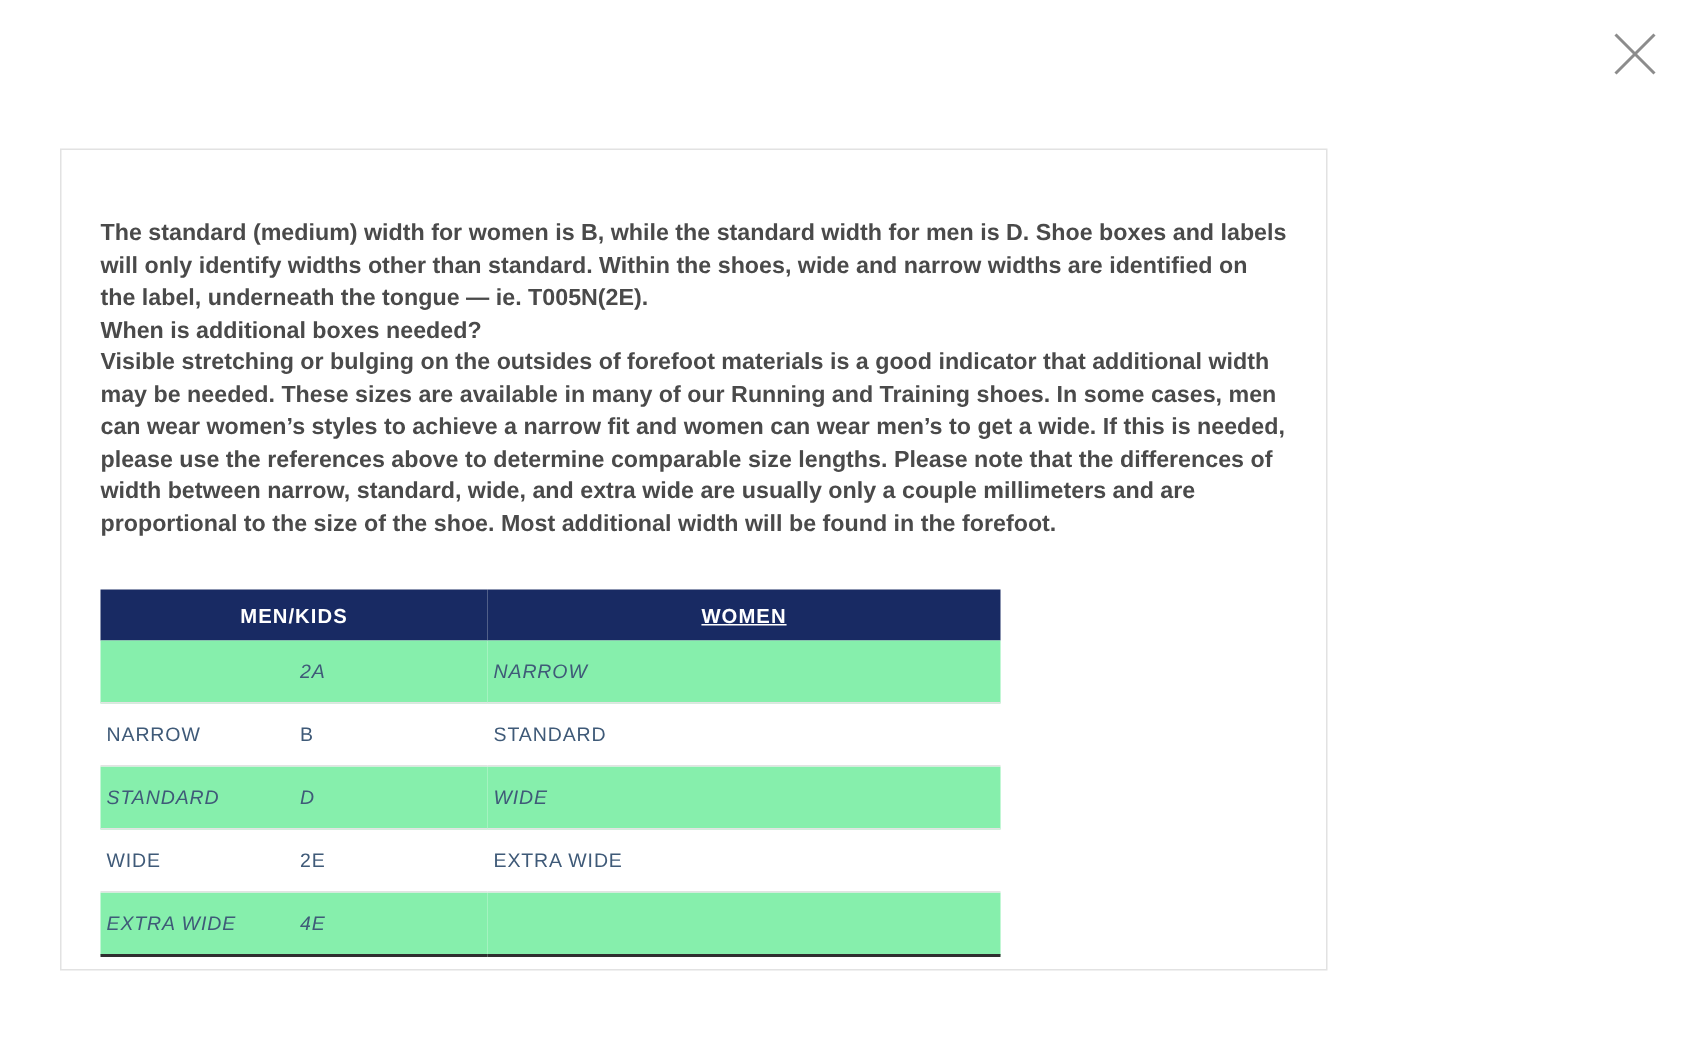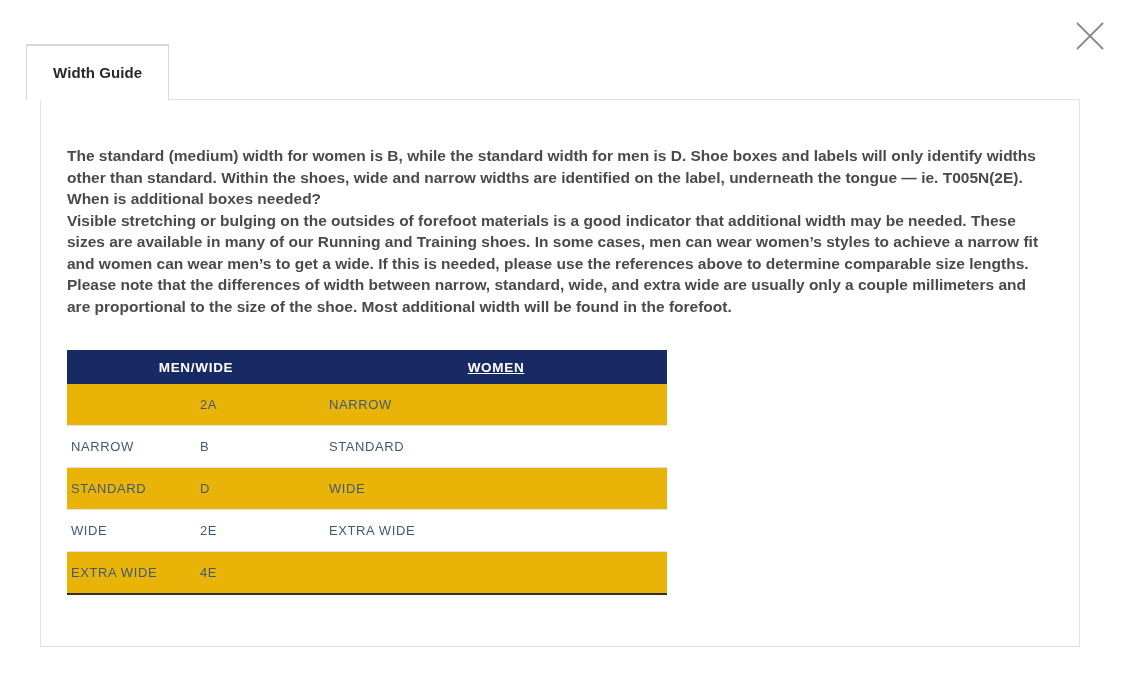--- a/index.html
+++ b/index.html
@@ -75,21 +75,21 @@
     background: #ffffff;
     z-index: 4;
     box-shadow: 0 -1px 0 0 #d8d8d8;
   }
 
   
   .panel {
     position: absolute;
     left: 40px;
     top: 99px;
-    width: 1040px;
+    width: 845px;
     height: 548px;
     box-sizing: border-box;
     border: 1px solid #e2e2e2;
     background: #ffffff;
   }
 
   .content {
     padding: 45px 26px 0 26px;
   }
 
@@ -132,21 +132,22 @@
   table.width-table td {
     font-size: 13px;
     color: #3f5a78;
     letter-spacing: .6px;
     height: 41px;
     padding: 0 0 0 4px;
     border-bottom: 1px solid #e3e3e3;
     vertical-align: middle;
   }
   table.width-table tr.alt td {
-    background: #eab308;
+    background: #86efac;
+    font-style: italic;
   }
   td.col-a { width: 258px; padding-left: 4px; }
   td.col-b { width: 78px; }
   td.col-c { width: 264px; }
   table.width-table tr:last-child td {
     border-bottom: 2px solid #2f2f2f;
   }
 </style>
 </head>
 <body>
@@ -154,37 +155,34 @@
 <button class="close-btn">
   <span>
     <svg width="36" height="36" viewBox="0 0 36 36" aria-hidden="true">
       <line x1="5" y1="5" x2="31" y2="31" stroke="#8c8c8c" stroke-width="2"></line>
       <line x1="31" y1="5" x2="5" y2="31" stroke="#8c8c8c" stroke-width="2"></line>
     </svg>
   </span>
 </button>
 
 <div class="tabs">
-  <div class="tab tab-active">
-    <span>Width Guide</span>
-  </div>
 </div>
 
 <div class="panel">
   <div class="content">
 
     <p class="para">The standard (medium) width for women is B, while the standard width for men is D. Shoe boxes and labels will only identify widths other than standard. Within the shoes, wide and narrow widths are identified on the label, underneath the tongue — ie. T005N(2E).</p>
 
     <p class="question second">When is additional boxes needed?</p>
     <p class="para">Visible stretching or bulging on the outsides of forefoot materials is a good indicator that additional width may be needed. These sizes are available in many of our Running and Training shoes. In some cases, men can wear women’s styles to achieve a narrow fit and women can wear men’s to get a wide. If this is needed, please use the references above to determine comparable size lengths. Please note that the differences of width between narrow, standard, wide, and extra wide are usually only a couple millimeters and are proportional to the size of the shoe. Most additional width will be found in the forefoot.</p>
 
     <table class="width-table">
       <thead>
         <tr>
-          <th class="th-men" colspan="2">MEN/WIDE</th>
+          <th class="th-men" colspan="2">MEN/KIDS</th>
           <th class="th-women">WOMEN</th>
         </tr>
       </thead>
       <tbody>
         <tr class="alt">
           <td class="col-a"></td>
           <td class="col-b">2A</td>
           <td class="col-c">NARROW</td>
         </tr>
         <tr>

